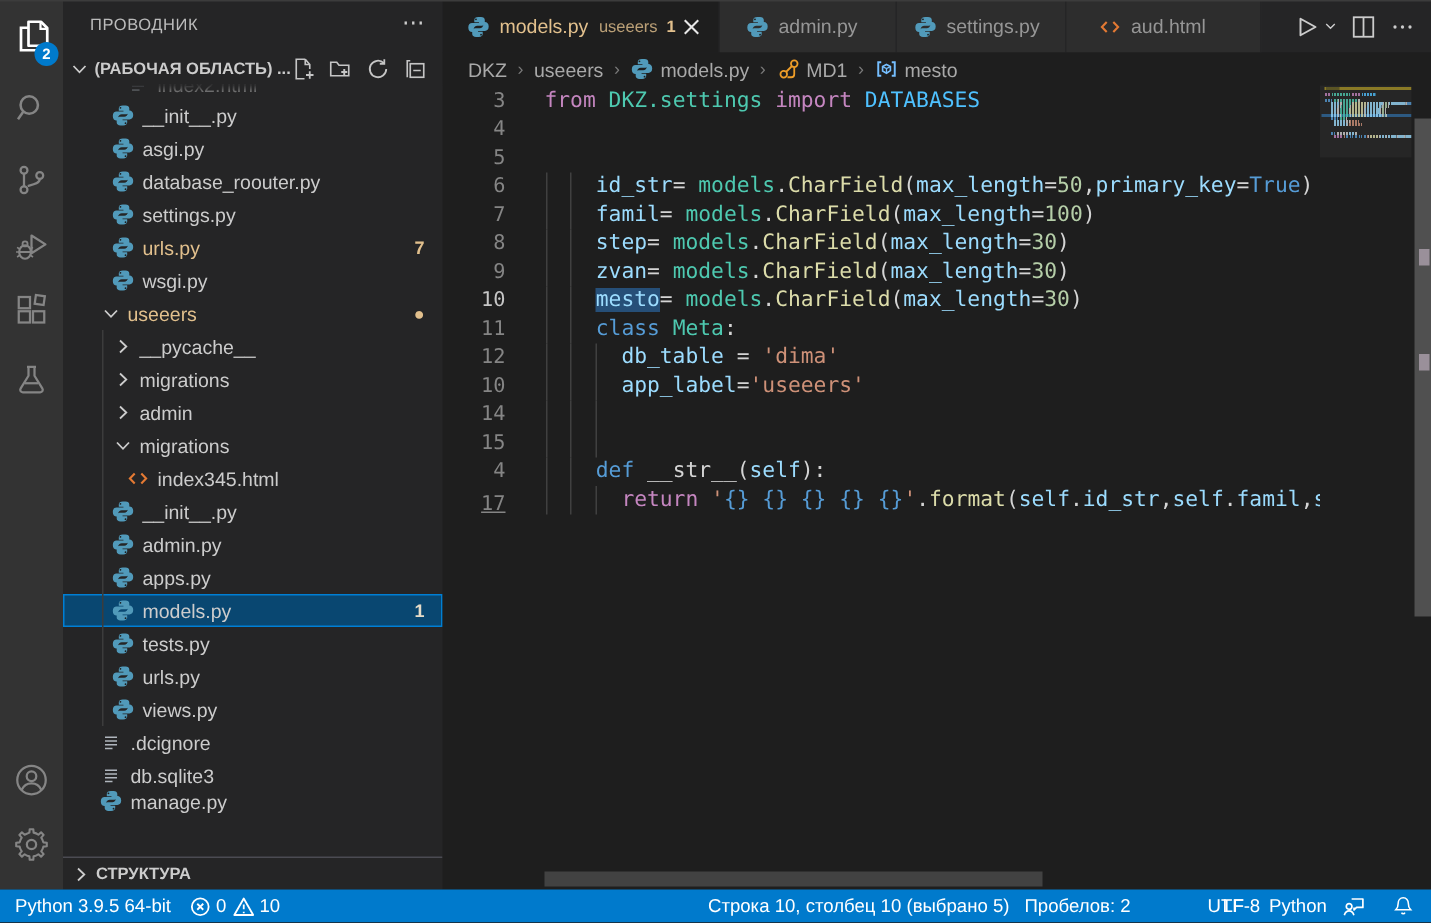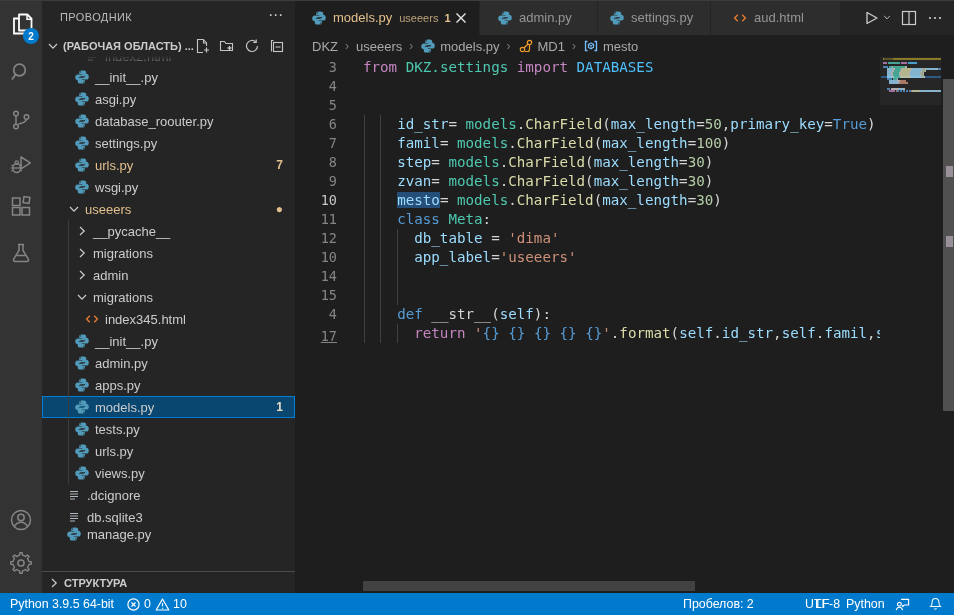--- a/index.html
+++ b/index.html
@@ -763,20 +763,23 @@
       </div>
       <div class="sb-item" style="left: 155px;">
         <span class="ic">
           <svg width="15" height="15" viewBox="0 0 15 15" fill="none">
             <path d="M7.5 2L13.8 13H1.2L7.5 2z" stroke="#ffffff" stroke-width="1.2" stroke-linejoin="round"></path>
             <path d="M7.5 6v3.2M7.5 10.8v1" stroke="#ffffff" stroke-width="1.2"></path>
           </svg>
         </span>
         <span>10</span>
       </div>
+      <div class="sb-item" style="left: 472px;">
+        <span>Строка 10, столбец 10 (выбрано 5)</span>
+      </div>
       <div class="sb-item" style="left: 683px;">
         <span>Пробелов: 2</span>
       </div>
       <div class="sb-item" style="left: 769px; margin-left: 36px;">
         <span>UTF-8</span>
       </div>
       <div class="sb-item" style="left: 815px;">
         <span>LF</span>
       </div>
       <div class="sb-item" style="left: 846px;">

